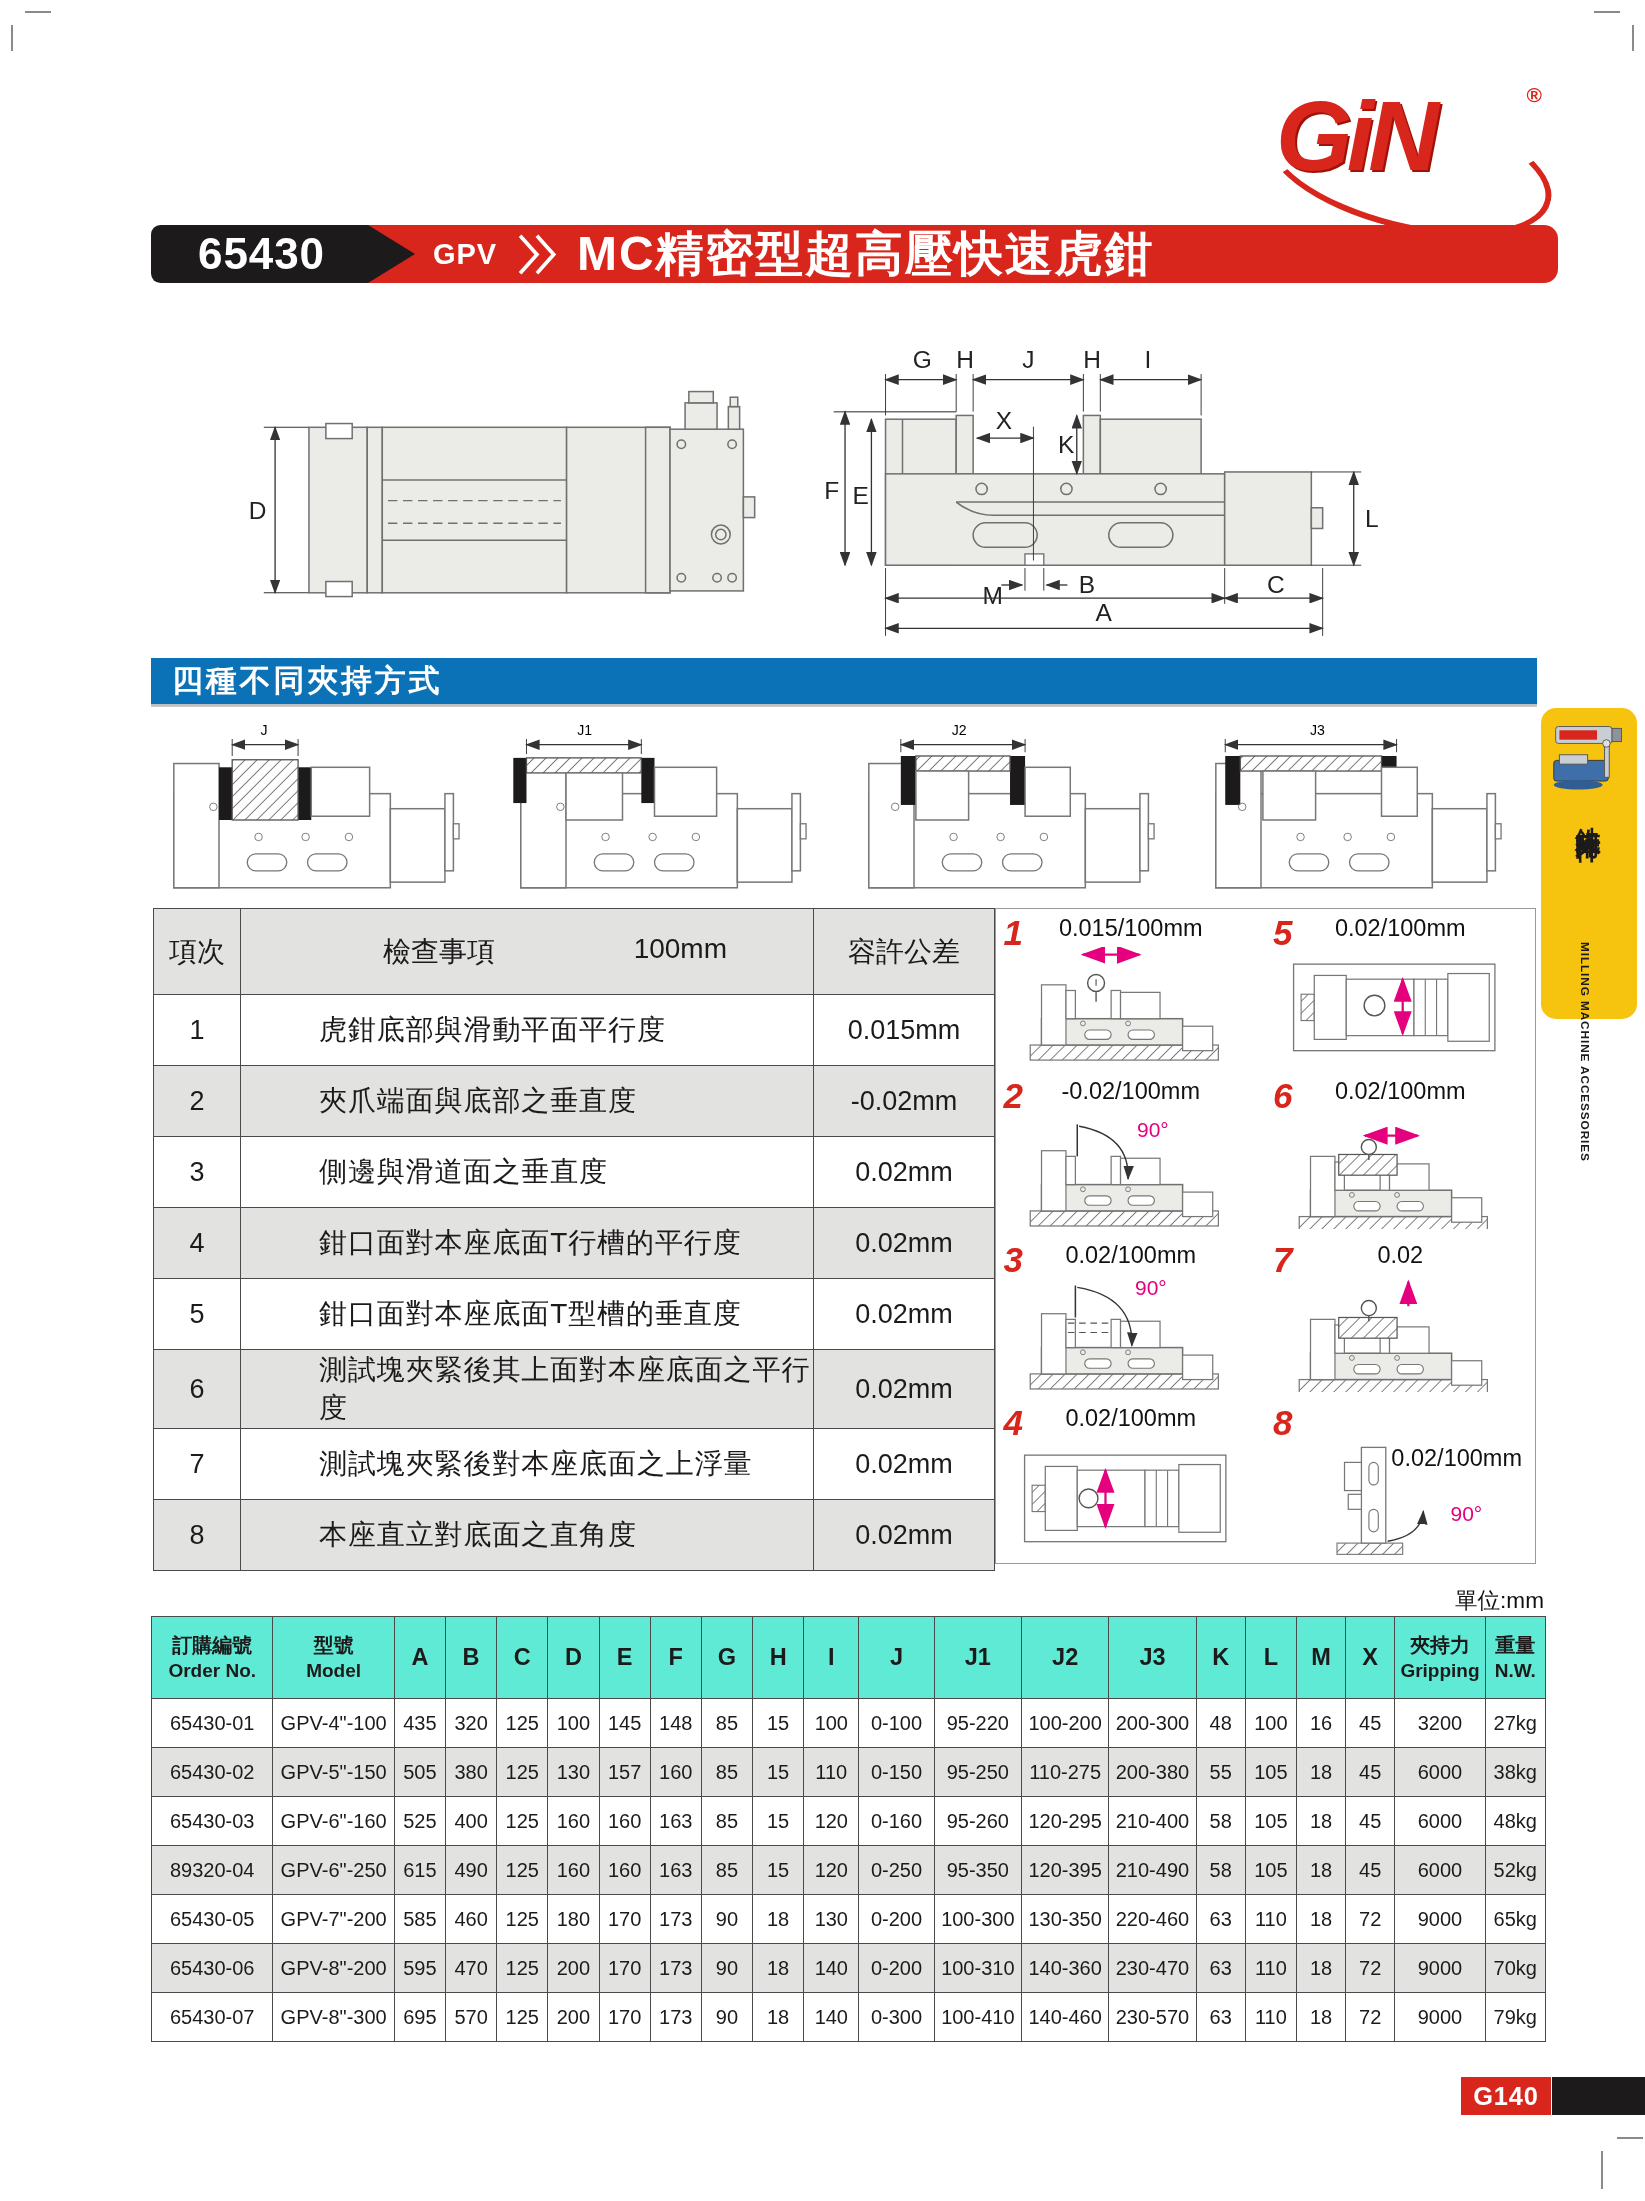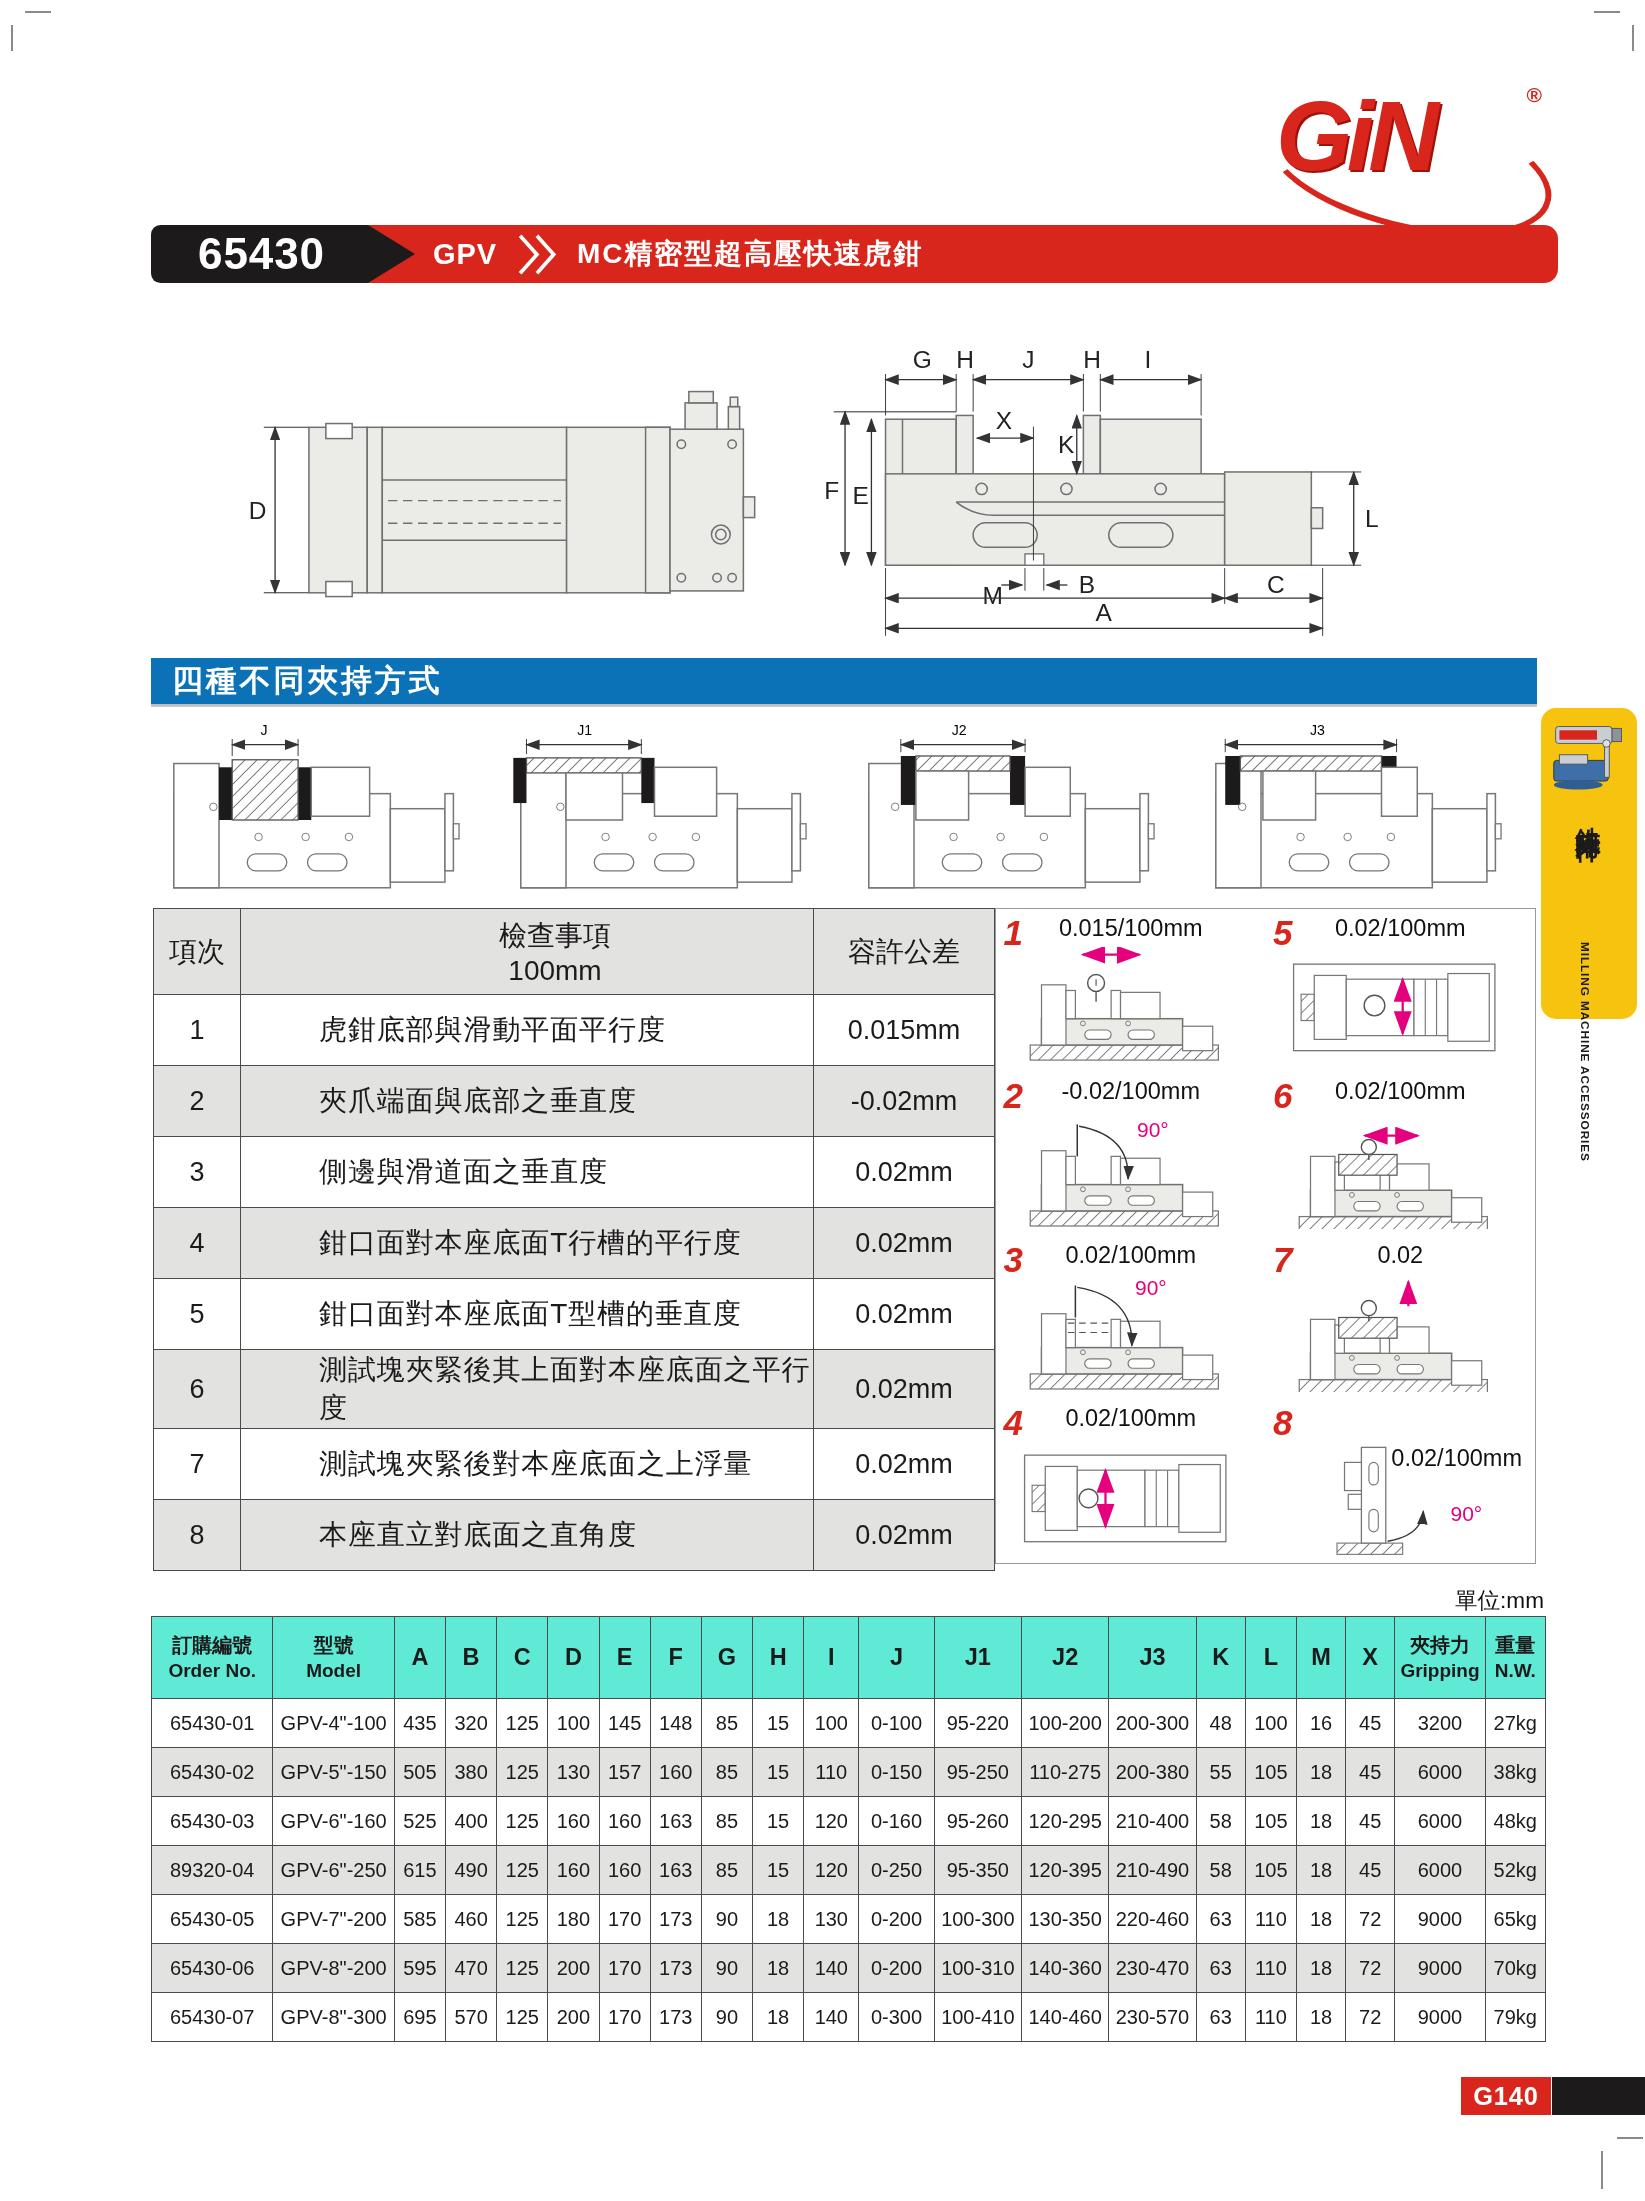--- a/index.html
+++ b/index.html
@@ -21,21 +21,21 @@
           border-radius:14px;display:flex;align-items:center;}
   .banner-code{position:absolute;left:0;top:0;width:264px;height:58px;background:#1d1a1b;
                border-radius:9.4px 0 0 9.4px;
                clip-path:polygon(0 0,217px 0,264px 50%,217px 100%,0 100%);
                display:flex;align-items:center;justify-content:center;}
   .banner-code span{color:#fff;font-size:44px;font-weight:bold;letter-spacing:0.9px;padding-right:43px;}
   .banner-series{position:absolute;left:282px;top:0;height:58px;display:flex;align-items:center;
                  color:#fff;font-size:29px;font-weight:bold;letter-spacing:0.9px;}
   .banner-chev{position:absolute;left:365px;top:8.5px;}
   .banner-title{position:absolute;left:426px;top:0;height:58px;display:flex;align-items:center;
-                color:#fff;font-size:28px;font-weight:bold;letter-spacing:1.9px;}
+                color:#fff;font-size:48px;font-weight:bold;letter-spacing:1.9px;}
   .subtitle{position:absolute;left:659px;top:288px;width:899px;text-align:right;
             font-size:25.4px;font-weight:bold;color:#111;}
   
   .draw{position:absolute;}
   .draw svg text{font-family:"Liberation Sans","DejaVu Sans",sans-serif;font-size:26px;fill:#222;}
   
   .bluebar{position:absolute;left:151px;top:658px;width:1386px;height:46px;background:#0b72b8;
            box-shadow:0 2.8px 0 rgba(0,0,0,.25);display:flex;align-items:center;}
   .bluebar span{color:#fff;font-size:31px;font-weight:bold;letter-spacing:2.8px;padding-left:21px;}
   
@@ -52,21 +52,21 @@
   .clamp{width:337px;height:184px;}
   
   table{border-collapse:collapse;}
   .insp{position:absolute;left:153px;top:908px;width:840px;height:656px;table-layout:fixed;}
   .insp th,.insp td{border:1.9px solid #4a4a4a;}
   .insp thead th{background:#e2e2e0;height:83px;font-size:28px;font-weight:normal;}
   .insp tbody tr{height:71px;}
   .insp tbody tr:nth-child(even){background:#e2e2e0;}
   .insp td{font-size:27px;text-align:center;}
   .insp td:nth-child(2){text-align:left;padding-left:78px;font-size:28px;letter-spacing:0.9px;}
-  .insp-head2{display:flex;justify-content:space-between;padding:0 85px 0 141px;flex-direction:column;}
+  .insp-head2{display:flex;justify-content:space-between;padding:0 85px 0 141px;}
   
   .diagpanel{position:absolute;left:995px;top:908px;width:541px;height:656px;border:1.9px solid #9a9a9a;
              box-sizing:border-box;display:grid;grid-template-columns:1fr 1fr;grid-template-rows:repeat(4,1fr);}
   .diag{position:relative;}
   .diag-num{position:absolute;left:7.5px;top:3.8px;color:#d9261c;font-size:35px;font-weight:bold;font-style:italic;}
   .diag-tol{position:absolute;left:0;right:0;top:5.6px;text-align:center;font-size:23.5px;color:#111;}
   .diag-angle{position:absolute;color:#e5007d;font-size:21px;}
   .diag svg{position:absolute;left:5.6px;top:38px;}
   .d2 .diag-angle{left:141px;top:45px;}
   .d3 .diag-angle{left:139px;top:40px;}

